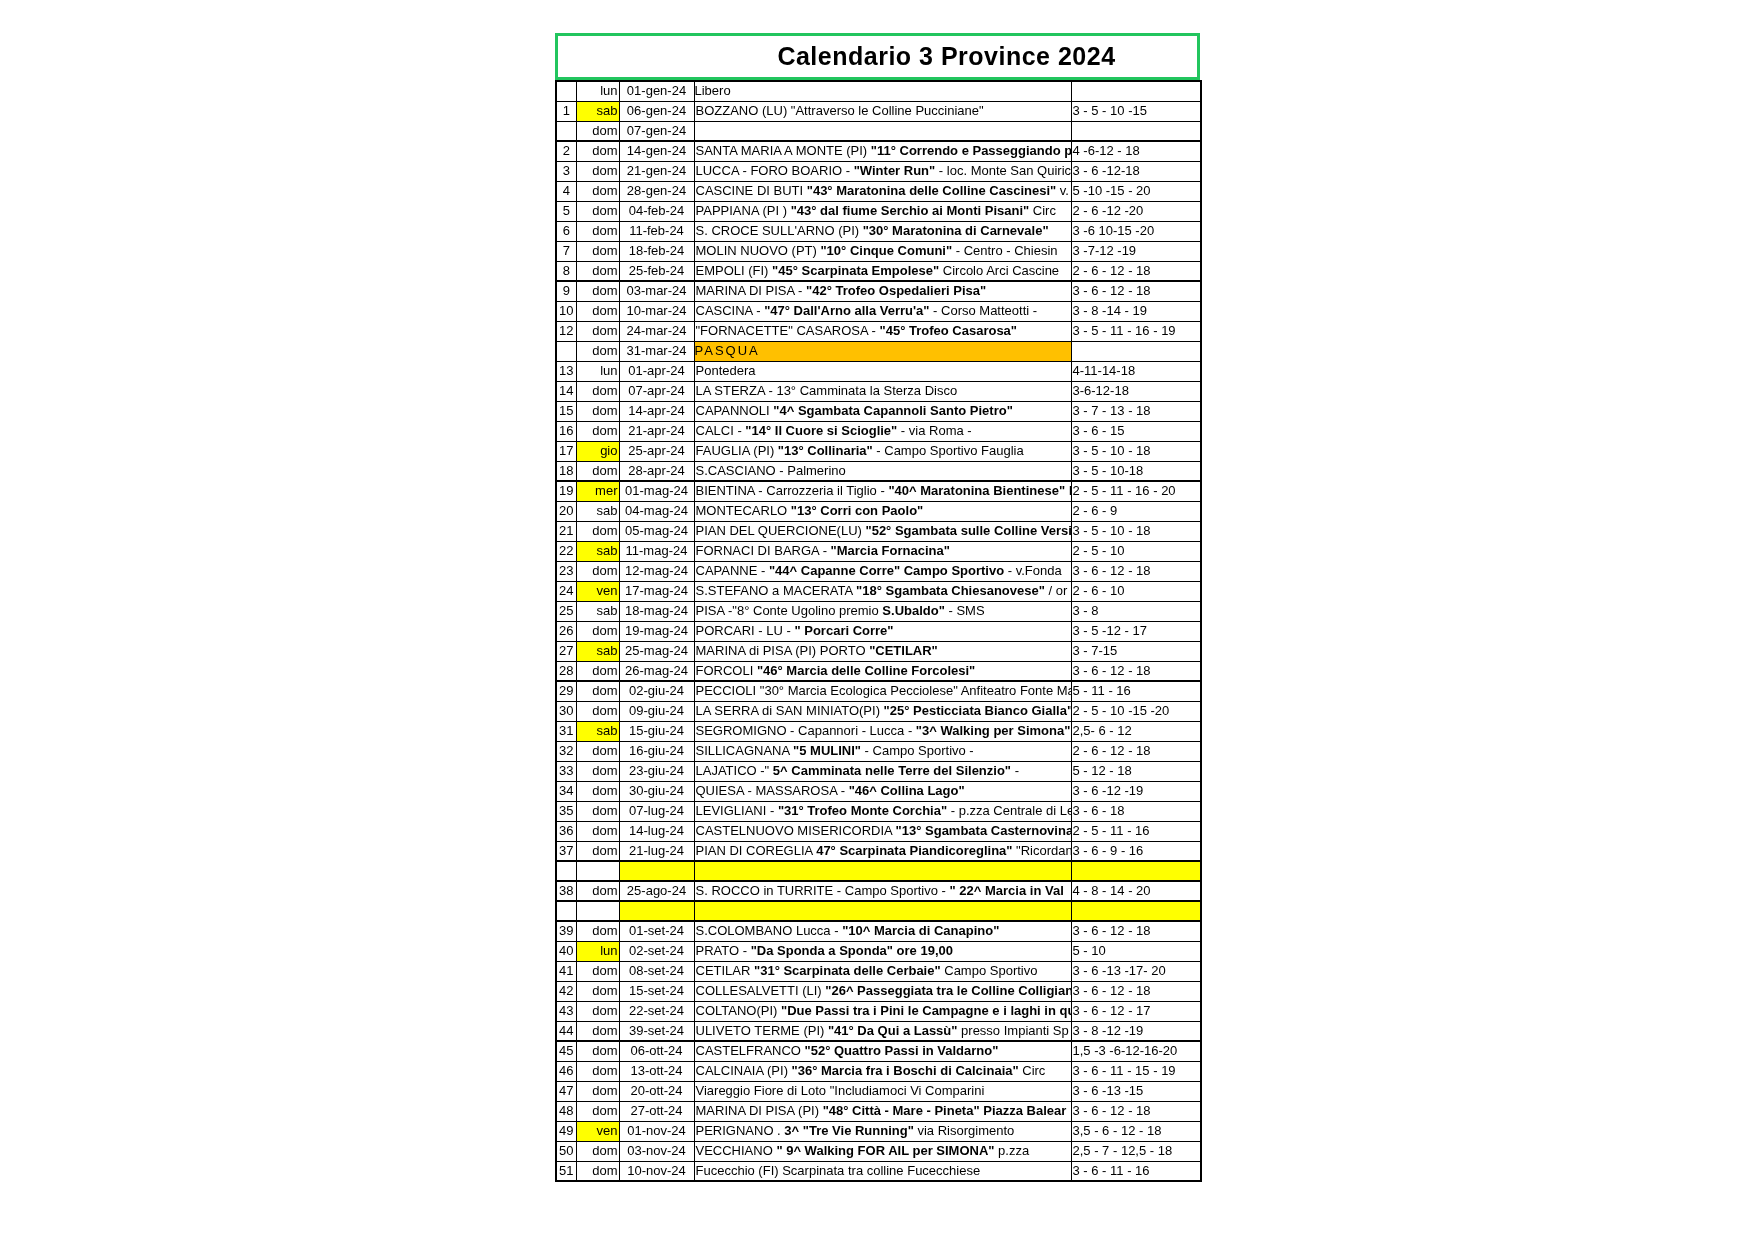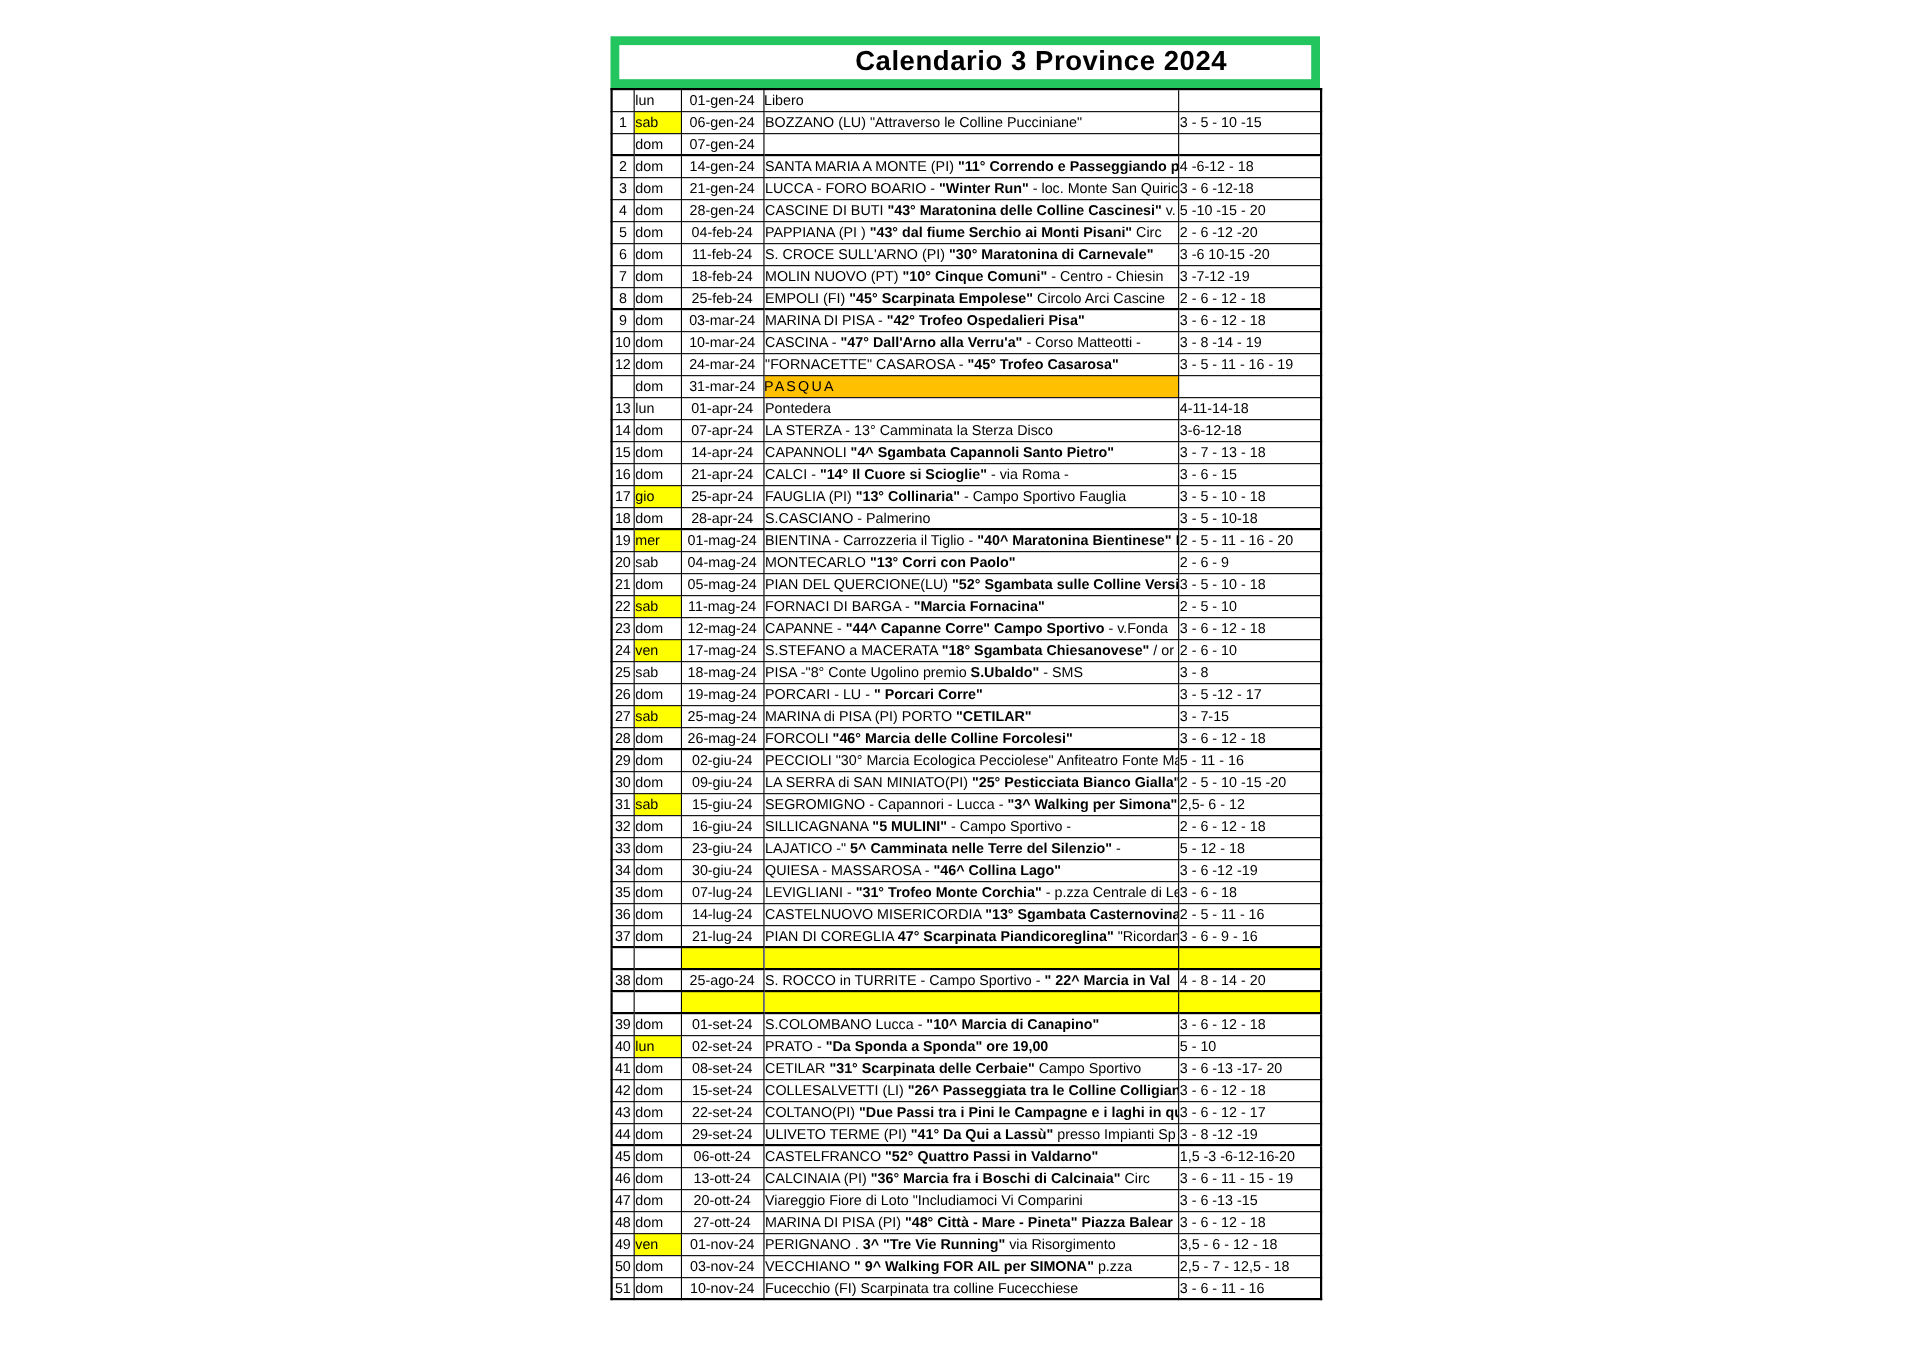--- a/index.html
+++ b/index.html
@@ -2,34 +2,34 @@
 <html><head>
 <meta charset="utf-8">
 <style>
   html,body{margin:0;padding:0;}
   body{
     width:1755px;height:1241px;background:#ffffff;position:relative;overflow:hidden;
     font-family:"Liberation Sans", sans-serif;color:#000;
   }
   .sheet{position:absolute;left:555px;top:33px;width:645px;}
   .title-box{
-    box-sizing:border-box;border:8px solid #22c55e;height:47px;width:645px;
+    box-sizing:border-box;border:3px solid #22c55e;height:47px;width:645px;
     display:flex;align-items:center;justify-content:center;padding-left:138px;
     font-weight:bold;font-size:25px;letter-spacing:0.5px;background:#fff;
   }
   table.cal{
     border-collapse:collapse;table-layout:fixed;width:645px;
     border:2px solid #000;background:#fff;
   }
   table.cal td{
     box-sizing:border-box;border:1px solid #000;height:20px;padding:0 1px;
     font-size:13px;line-height:18px;overflow:hidden;white-space:nowrap;vertical-align:middle;
   }
   td.n{text-align:center;}
-  td.day{text-align:left;}
+  td.day{text-align:right;}
   td.date{text-align:center;}
   td.desc{text-align:left;padding-left:3px;font-size:13px;}
   td.desc.center{text-align:left;padding-left:0;}
   td.dist{font-size:14px;border-left:2px solid #000;}
   tr.tt td{border-top:2px solid #000;}
   td.yellow{background:#FFFF00;}
   td.orange{
     background:#FFC000;text-align:center;font-size:17px;letter-spacing:2px;
     color:#000000;padding-left:0;
   }
@@ -376,21 +376,21 @@
         <tr>
           <td class="n">43</td>
           <td class="day">dom</td>
           <td class="date">22-set-24</td>
           <td class="desc"><span>COLTANO(PI) </span><span class="b">"Due Passi tra i Pini le Campagne e i laghi in qu</span></td>
           <td class="dist">3 - 6 - 12 - 17</td>
         </tr>
         <tr>
           <td class="n">44</td>
           <td class="day">dom</td>
-          <td class="date">29-set-24</td>
+          <td class="date">39-set-24</td>
           <td class="desc"><span>ULIVETO TERME (PI)  </span><span class="b">"41° Da Qui a Lassù"</span><span>  presso Impianti Sp</span></td>
           <td class="dist">3 - 8 -12 -19</td>
         </tr>
         <tr class="tt">
           <td class="n">45</td>
           <td class="day">dom</td>
           <td class="date">06-ott-24</td>
           <td class="desc"><span>CASTELFRANCO   </span><span class="b">"52° Quattro Passi in Valdarno"</span></td>
           <td class="dist">1,5 -3 -6-12-16-20</td>
         </tr>

